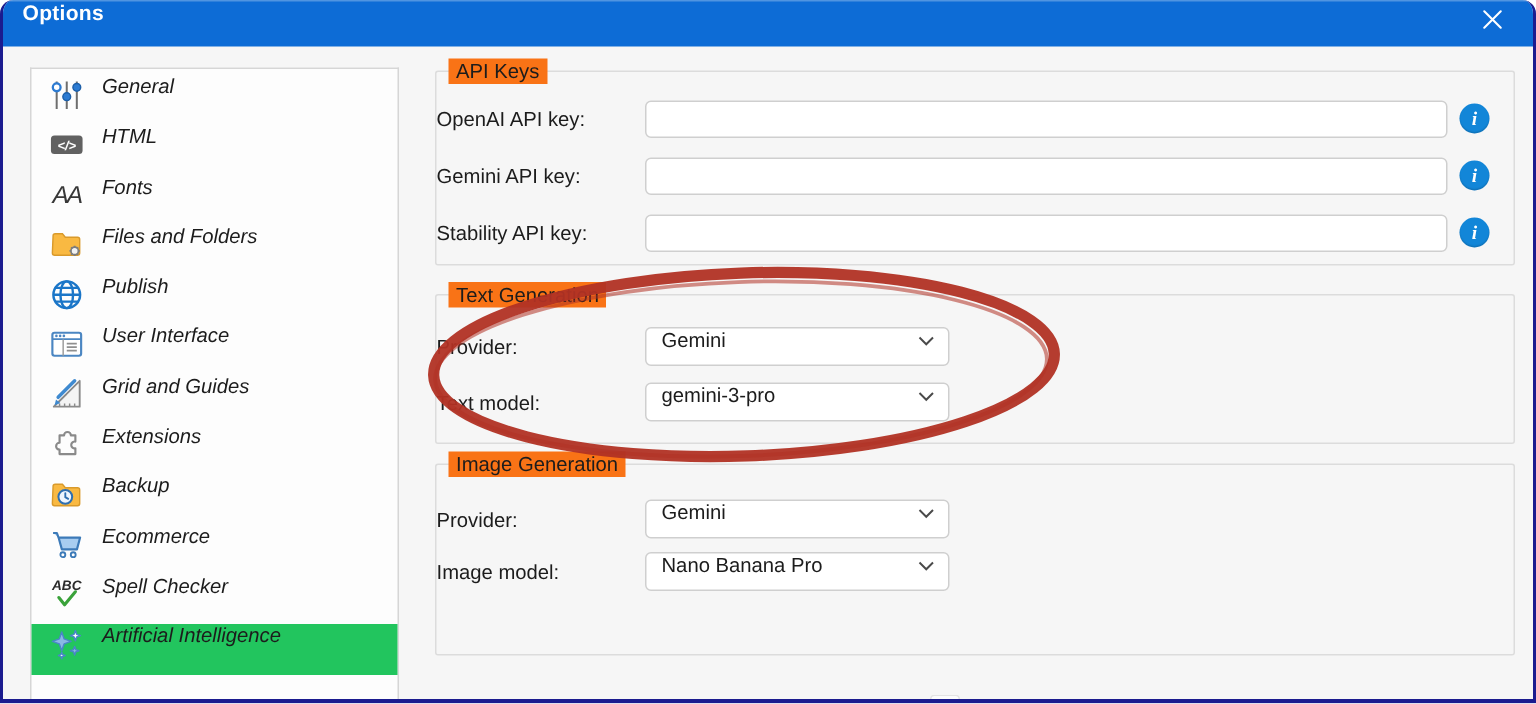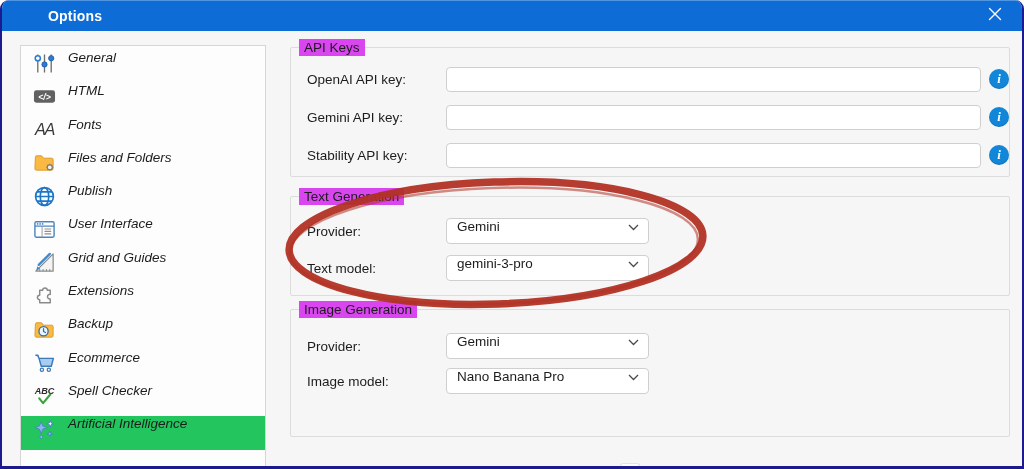--- a/index.html
+++ b/index.html
@@ -16,21 +16,21 @@
     border-left:2px solid #1b1b8f;
     border-right:2px solid #1b1b8f;
     border-bottom:3px solid #1b1b8f;
     border-radius:9px 9px 0 0;
     overflow:hidden;
   }
   .titlebar {
     position:absolute; top:0; left:0; right:0; height:31px;
     background:#0d6cd6;
     box-shadow: inset 0 1px 0 rgba(255,255,255,.28);
-    display:flex; align-items:center;padding-left:33px;
+    display:flex; align-items:flex-start;
   }
   .titlebar .title {
     color:#fff; font-size:14px; font-weight:600; margin-left:13px; letter-spacing:.2px;
   }
   .close-btn {
     position:absolute; right:8px; top:0; width:38px; height:31px;
     display:flex; align-items:center; justify-content:center; cursor:pointer;
   }
   
   .sidebar {
@@ -45,27 +45,27 @@
     font-style:italic;
   }
   .side-item.selected { background:#22c55e; }
   .icon24 { width:26px; height:26px; flex:0 0 26px; display:flex; align-items:center; justify-content:center; }
   .icon24 svg { width:23px; height:23px; }
   
   .group {
     position:absolute; border:1px solid #dcdcdc; border-radius:2px;
   }
   .group-legend {
-    position:absolute; top:-9px; left:8px; background:#d946ef;
+    position:absolute; top:-9px; left:8px; background:#f97316;
     padding:0 5px; font-size:13.5px; color:#1c1c1c; line-height:17px;
   }
   .g-api   { left:288px; top:47px;  width:720px; height:130px; }
   .g-text  { left:288px; top:196px; width:720px; height:100px; }
   .g-image { left:288px; top:309px; width:720px; height:128px; }
-  .row { position:absolute; left:16px; height:26px; display:flex; align-items:center; }
+  .row { position:absolute; left:0; height:26px; display:flex; align-items:center; }
   .row .flabel { width:139px; font-size:13.5px; color:#1c1c1c; }
   .keyfield {
     width:535px; height:25px; border:1px solid #cfcfcf; border-radius:4px;
     background:#ffffff; outline:none; padding:0 8px; font-size:13px;
     font-family:"Liberation Sans", sans-serif;
   }
   .info-badge {
     width:20px; height:20px; border-radius:50%; background:#1286d8;
     color:#fff; margin-left:8px; display:flex; align-items:center; justify-content:center;
     font-family:"Liberation Serif", serif; font-style:italic; font-weight:bold;

